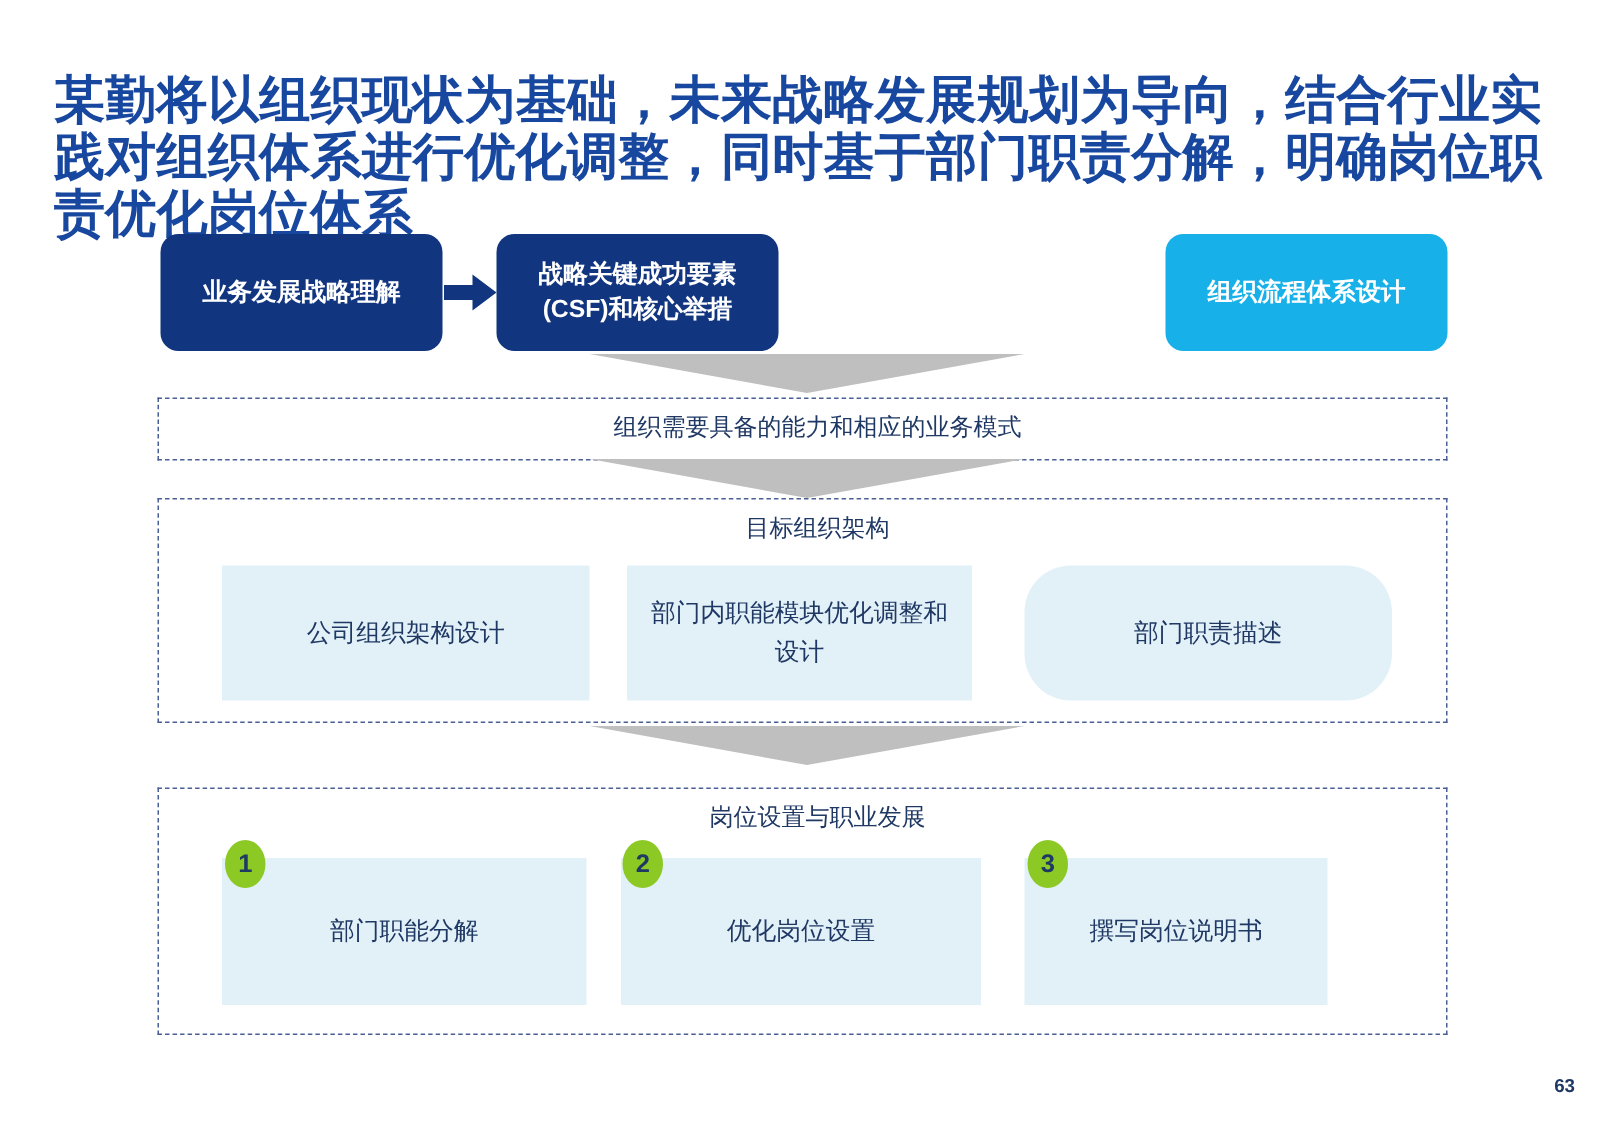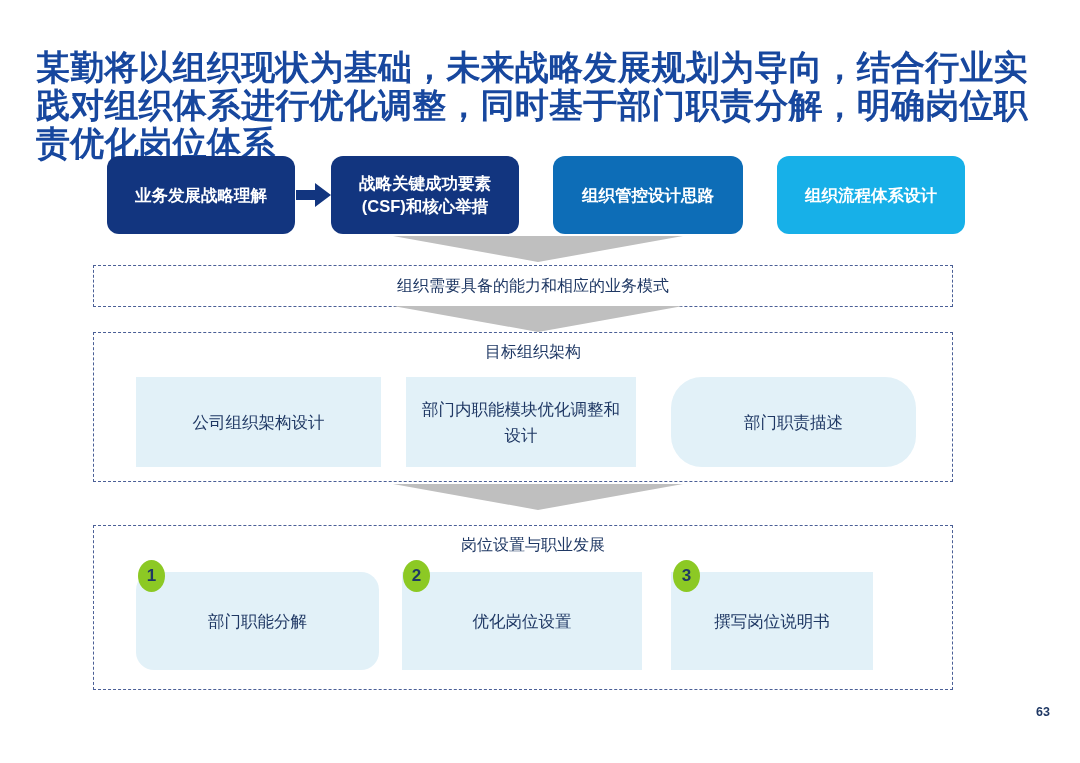--- a/index.html
+++ b/index.html
@@ -74,21 +74,21 @@
   }
   .chev svg { display: block; width: 100%; height: 100%; }
 
   .chev.c1 { left: 393px; top: 236px; width: 290px; }
   .chev.c2 { left: 393px; top: 306px; width: 290px; }
   .chev.c3 { left: 393px; top: 484px; width: 290px; }
 
   
   .panel {
     position: absolute;
-    left: 93px;
+    left: 105px;
     width: 860px;
     border: 1.6px dashed #4A5F96;
     box-sizing: border-box;
     background: #ffffff;
     padding-left: 20px;
   }
   .panel-heading {
     text-align: center;
     color: #1F3864;
     font-size: 16px;
@@ -118,21 +118,21 @@
     box-sizing: border-box;
     padding: 0 10px;
   }
 
   .panel-target .card { top: 44px; height: 90px; }
   .panel-target .card.t0 { left: 42px;  width: 245px; }
   .panel-target .card.t1 { left: 312px; width: 230px; }
   .panel-target .card.t2 { left: 577px; width: 245px; border-radius: 31px; }
 
   .panel-jobs .card { top: 46px; height: 98px; }
-  .panel-jobs .card.j0 { left: 42px;  width: 243px; border-radius: 18px; }
+  .panel-jobs .card.j0 { left: 42px;  width: 243px; }
   .panel-jobs .card.j1 { left: 308px; width: 240px; }
   .panel-jobs .card.j2 { left: 577px; width: 202px; }
 
   
   .badge {
     position: absolute;
     top: 34px;
     width: 27px;
     height: 32px;
     border-radius: 50%;
@@ -146,21 +146,21 @@
     z-index: 4;
   }
   .badge.b0 { left: 44px; }
   .badge.b1 { left: 309px; }
   .badge.b2 { left: 579px; }
 
   
   .page-number {
     position: absolute;
     right: 30px;
-    bottom: 44px;
+    bottom: 32px;
     color: #1F3864;
     font-size: 12.5px;
     font-weight: bold;
   }
 </style>
 </head>
 <body>
 
 <div class="slide-title">某勤将以组织现状为基础，未来战略发展规划为导向，结合行业实践对组织体系进行优化调整，同时基于部门职责分解，明确岗位职责优化岗位体系</div>
 
@@ -170,21 +170,20 @@
 
   <div class="flow-arrow-right">
     <svg viewBox="0 0 36 26" width="36" height="26" aria-hidden="true">
       <path d="M0 8 H19 V1 L35 13 L19 25 V18 H0 Z" fill="#12357F"></path>
     </svg>
   </div>
 
   <div class="pill p1">战略关键成功要素
 (CSF)和核心举措</div>
 
-  <div class="pill p2">组织管控设计思路</div>
 
   <div class="pill p3">组织流程体系设计</div>
 </div>
 
 <div class="chev c1">
   <svg viewBox="0 0 290 26" preserveAspectRatio="none" aria-hidden="true">
     <polygon points="0,0 290,0 145,26" fill="#BFBFBF"></polygon>
   </svg>
 </div>
 

